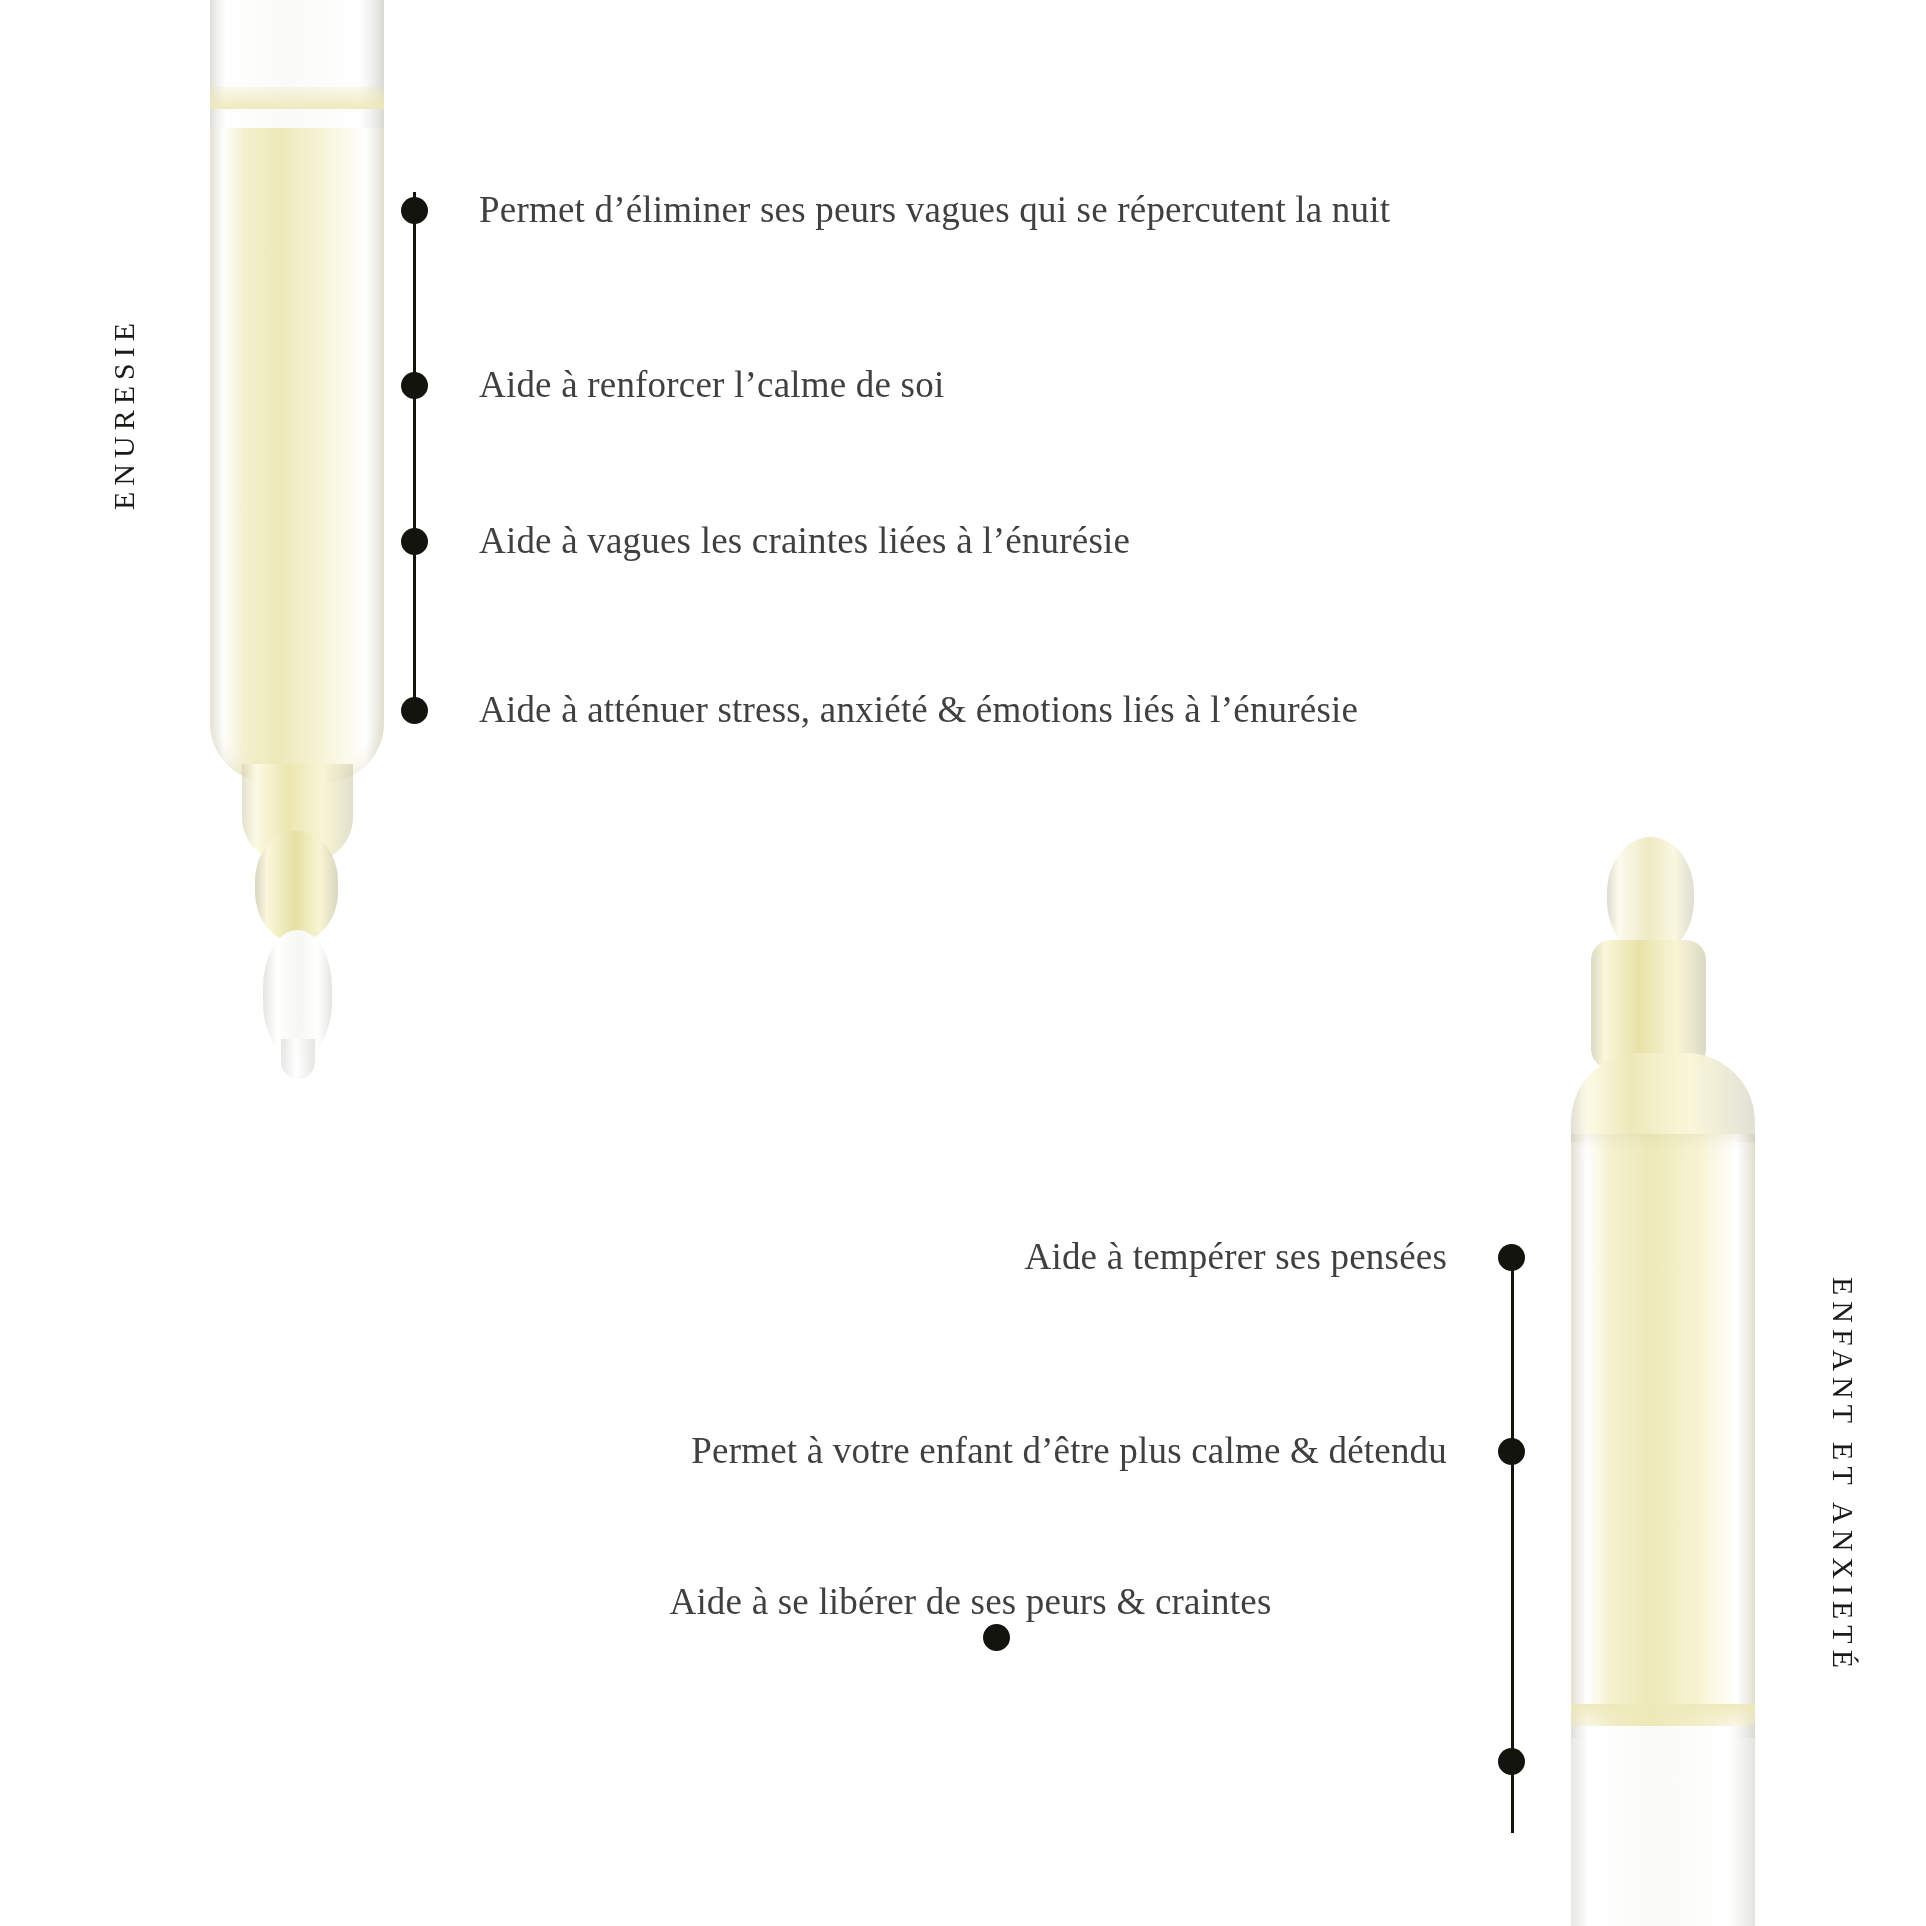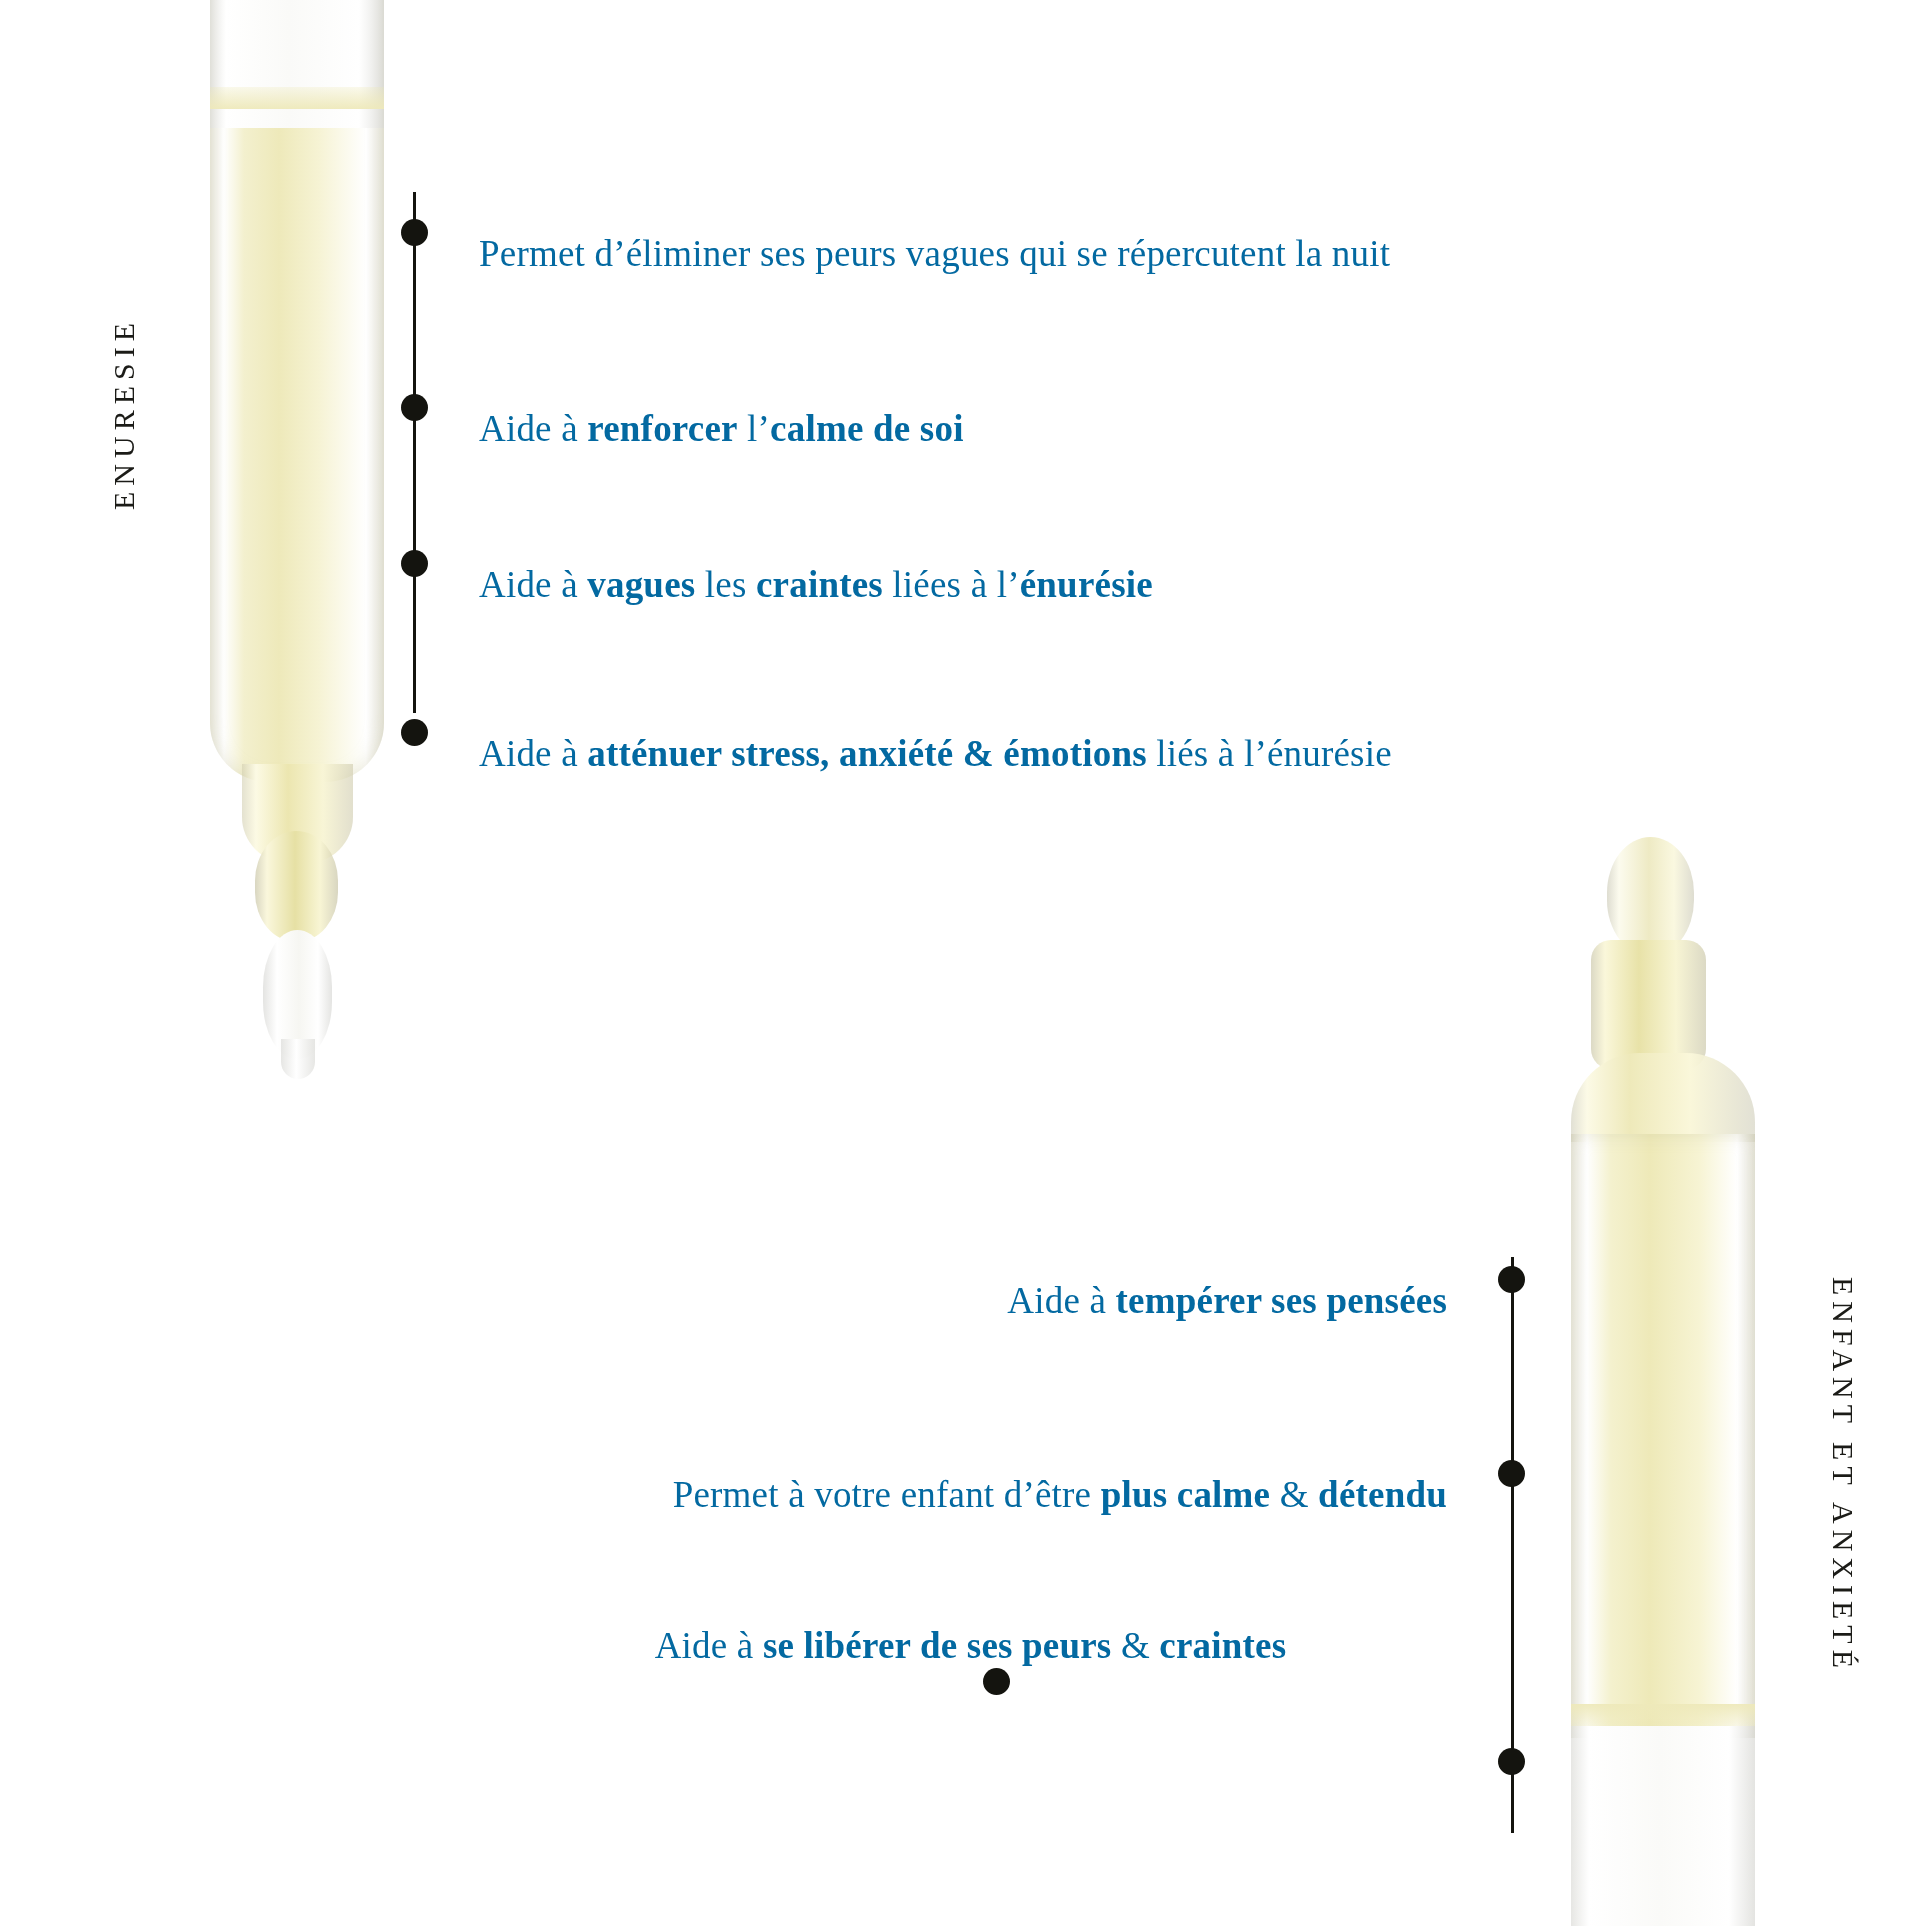--- a/index.html
+++ b/index.html
@@ -256,25 +256,24 @@
   .dot {
     width: 27px;
     height: 27px;
     border-radius: 50%;
     background: #14140f;
     flex: none;
   }
   .bullet-text {
     font-size: 37px;
     line-height: 1.2;
-    color: #0369a1;
+    color: #404040;
     letter-spacing: 0.2px;
-    margin-top: 44px;
-  }
-  .bullet-text b { font-weight: bold; }
+  }
+  .bullet-text b { font-weight: normal; }
 
   
   #group-top .bullet-row .dot { margin-right: 51px; }
   
   #group-bottom .bullet-row { justify-content: flex-end; }
   #group-bottom .bullet-row .dot { margin-left: 51px; }
 </style>
 </head>
 <body>
 

